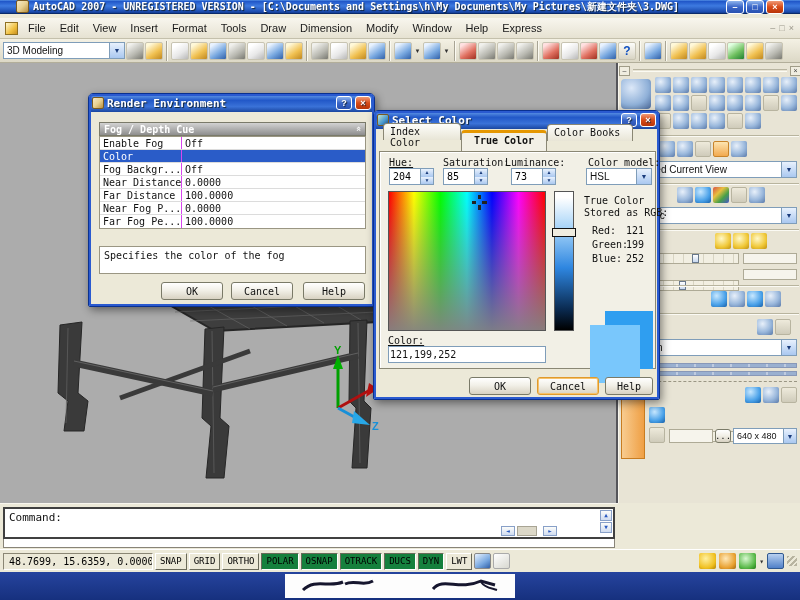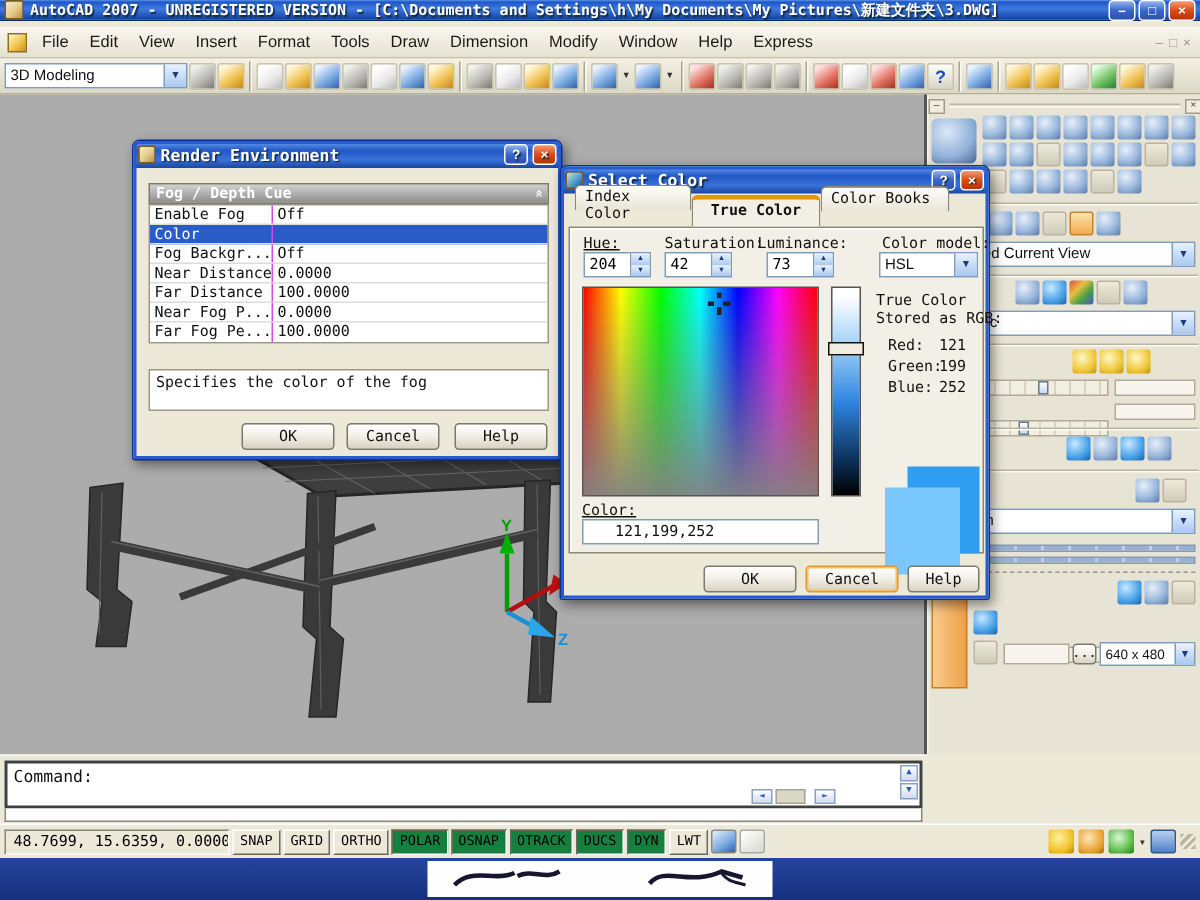--- a/index.html
+++ b/index.html
@@ -1,20 +1,20 @@
 <!DOCTYPE html>
 <html><head>
 <meta charset="utf-8">
 <style>
 *{box-sizing:border-box;margin:0;padding:0}
 body{width:800px;height:600px;overflow:hidden}
 .screen{position:relative;width:800px;height:600px;background:#ece9d8;font-family:"Liberation Sans",sans-serif;overflow:hidden}
 .ab{position:absolute}
 
-.titlebar{left:0;top:0;width:800px;height:14px;background:linear-gradient(180deg,#5a96e8 0%,#2056c8 10%,#3d7ae0 45%,#1c4cb0 90%,#123c90 100%);display:flex;align-items:center;padding:0 3px;color:#fff;border-bottom:1px solid #0a2a6a}
+.titlebar{left:0;top:0;width:800px;height:14px;background:linear-gradient(180deg,#5a96e8 0%,#2056c8 10%,#3d7ae0 45%,#1c4cb0 90%,#123c90 100%);display:flex;align-items:center;padding:0 16px;color:#fff;border-bottom:1px solid #0a2a6a}
 .titlebar .title{font:bold 10px "DejaVu Sans Mono",monospace;margin-left:4px;white-space:nowrap;overflow:hidden;flex:1;text-shadow:1px 1px 1px #123}
 .appicon{width:13px;height:13px;background:linear-gradient(135deg,#f4e8c8 0%,#e8d090 50%,#b89040 100%);border:1px solid #7a5a20;border-radius:2px}
 .winbtn{width:18px;height:14px;margin-left:2px;border:1px solid #fff;border-radius:3px;background:linear-gradient(#8fb4ec,#3a66c8 50%,#2a52b0);color:#fff;font:bold 9px "Liberation Sans",sans-serif;line-height:12px;text-align:center}
 .winbtn.close{background:linear-gradient(#f09a76,#d84c18 50%,#b83408)}
 
 .menubar{left:0;top:18px;width:800px;height:21px;background:linear-gradient(#f8f6ee,#e6e2d2);display:flex;align-items:center;font-size:11px;color:#1a1a1a;border-bottom:1px solid #c4c0ac;padding:0 2px}
 .mitem{padding:3px 7px;white-space:nowrap}
 .mdi{margin-left:auto;display:flex;color:#9a968a;font-size:9px;gap:4px;padding-right:4px}
 .docicon{width:13px;height:13px;background:linear-gradient(135deg,#fff8d0,#f0c040 60%,#c89020);border:1px solid #907020;margin:0 3px}
 
@@ -80,21 +80,21 @@
 .spin{position:absolute;display:flex;border:1px solid #7f9db9;background:#fff;height:17px}
 .spin .v{width:30px;font:10px "DejaVu Sans Mono",monospace;padding:2px 3px}
 .spin .ud{width:13px;display:flex;flex-direction:column;border-left:1px solid #7f9db9}
 .spin .ud span{flex:1;font-size:5px;line-height:7px;text-align:center;background:linear-gradient(#e8f1fd,#aac8f0);color:#1a3c7c}
 .grad{background:linear-gradient(to bottom,rgba(130,130,130,0) 0%,rgba(130,130,130,.95) 100%),linear-gradient(to right,#f00 0%,#ff0 16%,#0f0 33%,#0ff 50%,#00f 66%,#f0f 83%,#f00 100%);border:1px solid #555}
 .lumbar{background:linear-gradient(#ffffff 4%,#9fd0f8 28%,#2e86e0 55%,#0a2a50 85%,#000 100%);border:1px solid #555}
 .lumhandle{position:absolute;left:-3px;width:24px;height:9px;background:#f0ede0;border:1px solid #111}
 .cross{position:absolute;width:15px;height:15px}
 .cross:before{content:"";position:absolute;left:0;top:6px;width:15px;height:3px;background:linear-gradient(90deg,#222 0 4px,transparent 4px 10px,#222 10px 15px)}
 .cross:after{content:"";position:absolute;top:0;left:6px;height:15px;width:3px;background:linear-gradient(180deg,#222 0 4px,transparent 4px 10px,#222 10px 15px)}
-.field{background:#fff;border:1px solid #7f9db9;font:10px "DejaVu Sans Mono",monospace;padding:2px 21px;color:#111}
+.field{background:#fff;border:1px solid #7f9db9;font:10px "DejaVu Sans Mono",monospace;padding:2px 1px;color:#111}
 
 .cmdwin{left:0;top:503px;width:618px;height:46px;background:#ece9d8;padding:3px 3px 2px 3px;border-top:1px solid #f8f6ee}
 .cmdbox{position:relative;width:612px;height:32px;background:#fff;border:2px solid #404040;font:11px "DejaVu Sans Mono",monospace;color:#111}
 .cmdin{position:relative;width:612px;height:9px;background:#fff;border:1px solid #888478;border-top:none}
 .sbtn{background:linear-gradient(#fdfdfa,#d0dcf0);border:1px solid #88a0c8;color:#2a5ac0;font-size:6px;text-align:center}
 
 .status{left:0;top:549px;width:800px;height:23px;background:#ece9d8;display:flex;align-items:center;gap:2px;padding:0 3px;font:10px "DejaVu Sans Mono",monospace;border-top:1px solid #fff}
 .coord{width:150px;height:17px;border:1px solid;border-color:#8a8674 #fff #fff #8a8674;padding:2px 5px;white-space:nowrap;overflow:hidden}
 .stbtn{height:17px;padding:2px 4px;border:1px solid;border-color:#fff #6a6a5a #6a6a5a #fff;background:#ece9d8;white-space:nowrap;font-size:9px}
 .stbtn.on{border-color:#6a6a5a #fff #fff #6a6a5a;background:#15803d}
@@ -417,21 +417,21 @@
     <span class="ab lbl" style="left:214px;top:46px">Color model:</span>
 
     <div class="spin" style="left:15px;top:57px">
       <span class="v">204</span>
       <span class="ud">
           <span>▲</span>
           <span>▼</span>
         </span>
     </div>
     <div class="spin" style="left:69px;top:57px">
-      <span class="v">42</span>
+      <span class="v">85</span>
       <span class="ud">
           <span>▲</span>
           <span>▼</span>
         </span>
     </div>
     <div class="spin" style="left:137px;top:57px">
       <span class="v">73</span>
       <span class="ud">
           <span>▲</span>
           <span>▼</span>

